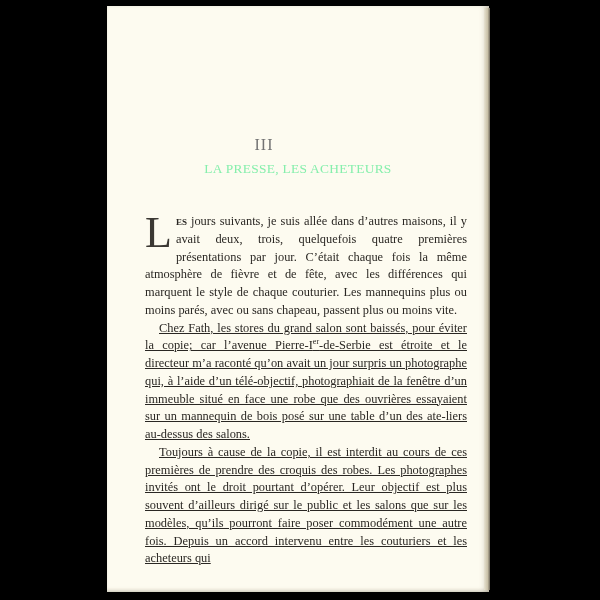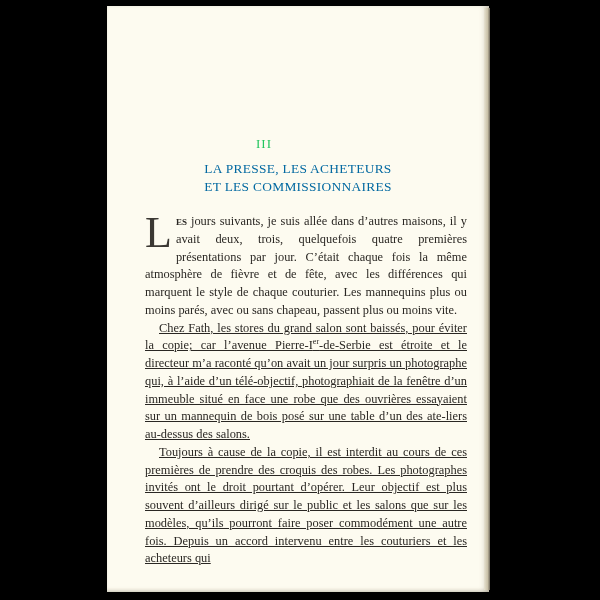--- a/index.html
+++ b/index.html
@@ -27,33 +27,33 @@
       left: 145px;
       width: 322px;
       font-family: "Liberation Serif", "DejaVu Serif", serif;
       color: #2a2723;
     }
     .chapter-num {
       position: absolute;
       top: 136px; left: 107px; width: 314px;
       text-align: center;
       font-family: "Liberation Serif", serif;
-      font-size: 13px;
+      font-size: 16px;
       letter-spacing: 1px;
-      color: #22c55e;
+      color: #737373;
     }
     .chapter-title {
       position: absolute;
       top: 160px; left: 107px; width: 382px;
       text-align: center;
       font-family: "Liberation Serif", serif;
       font-size: 13.4px;
       line-height: 18px;
       letter-spacing: 0.3px;
-      color: #0369a1;
+      color: #86efac;
     }
     .body {
       top: 213px;
       font-size: 12.4px;
       line-height: 17.75px;
       text-align: justify;
     }
     .body p { margin: 0; }
     .body p + p { text-indent: 14px; text-decoration: underline; }
     .dropcap {
@@ -70,20 +70,19 @@
 </head>
 <body>
 
 <div class="page"></div>
 <div class="page-edge"></div>
 
 <div class="chapter-num">III</div>
 
 <div class="chapter-title">
   <div>LA PRESSE, LES ACHETEURS</div>
-  <div>ET LES COMMISSIONNAIRES</div>
 </div>
 
 <div class="text-block body">
   <p><span class="dropcap">L</span><span class="smallcaps">es</span><span> jours suivants, je suis allée dans d’autres maisons, il y avait deux, trois, quelquefois quatre premières présentations par jour. C’était chaque fois la même atmosphère de fièvre et de fête, avec les différences qui marquent le style de chaque couturier. Les mannequins plus ou moins parés, avec ou sans chapeau, passent plus ou moins vite.</span></p>
   <p><span>Chez Fath, les stores du grand salon sont baissés, pour éviter la copie; car l’avenue Pierre-I</span><sup>er</sup><span>-de-Serbie est étroite et le directeur m’a raconté qu’on avait un jour surpris un photographe qui, à l’aide d’un télé-objectif, photographiait de la fenêtre d’un immeuble situé en face une robe que des ouvrières essayaient sur un mannequin de bois posé sur une table d’un des ate-liers au-dessus des salons.</span></p>
   <p><span>Toujours à cause de la copie, il est interdit au cours de ces premières de prendre des croquis des robes. Les photographes invités ont le droit pourtant d’opérer. Leur objectif est plus souvent d’ailleurs dirigé sur le public et les salons que sur les modèles, qu’ils pourront faire poser commodément une autre fois. Depuis un accord intervenu entre les couturiers et les acheteurs qui</span></p>
 </div>
 
 </body></html>

